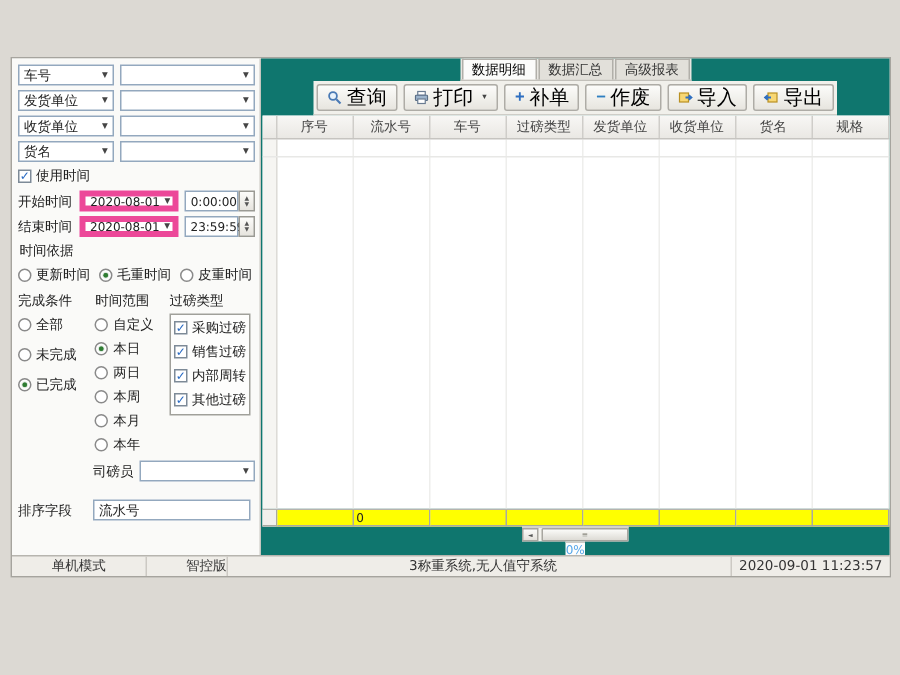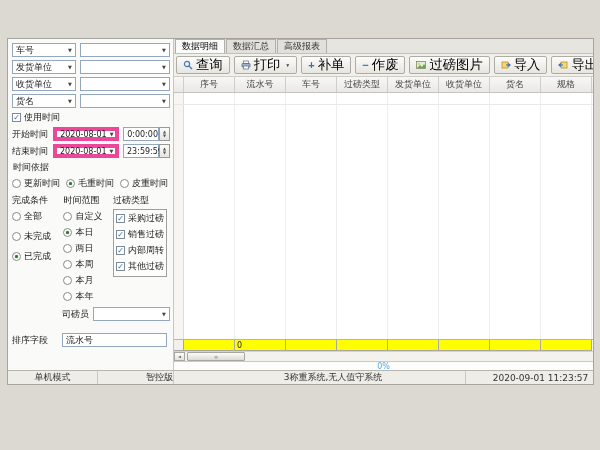--- a/index.html
+++ b/index.html
@@ -40,21 +40,21 @@
             padding-left:3px; justify-content:space-between; }
   .spin { width:11px; height:14px; border:1px solid #9a9a94; background:linear-gradient(#fcfcfa,#e6e4de);
           display:flex; flex-direction:column; align-items:center; justify-content:center;
           font-size:4px; color:#555; line-height:4px; flex:0 0 11px; }
   .cols3 { display:flex; margin-top:4px; }
   .stack > div { display:flex; align-items:center; margin-bottom:3px; }
   .typebox { border:1px solid #a0a09a; background:#fdfdfc; padding:2px 2px 0 2px; }
   .typebox > div { display:flex; align-items:center; margin-bottom:3px; }
 
   
-  .right { flex:1; display:flex; flex-direction:column; min-width:0; background:#0f766e; }
+  .right { flex:1; display:flex; flex-direction:column; min-width:0; background:#0f766e;align-items:center; }
   .subtabs { height:15px; display:flex; align-items:flex-end; background:#e7e5e0;
              border-bottom:1px solid #c2c0ba; padding-left:1px; flex:0 0 15px; }
   .stab { height:14px; display:flex; align-items:center; padding:0 6px; margin-right:1px;
           border:1px solid #b1afa9; border-bottom:none; background:#e2e0da; color:#333; white-space:nowrap; }
   .stab.active { background:#fbfbfa; color:#000; }
   .toolbar { height:23px; flex:0 0 23px; background:#f1f0eb; border-bottom:1px solid #cfcdc7;
              display:flex; align-items:center; gap:4px; padding:0 2px; overflow:hidden; }
   .tbtn { height:18px; display:inline-flex; align-items:center; gap:3px; padding:0 6px;
           background:linear-gradient(#fcfcfa,#e7e5df); border:1px solid #aeaca6; border-radius:2px; white-space:nowrap; }
   .tbtn .ic { display:inline-flex; width:10px; height:10px; align-items:center; justify-content:center; }
@@ -84,21 +84,21 @@
   .sarr { width:11px; height:9px; background:linear-gradient(#fcfcfa,#e4e2dc); border:1px solid #a8a6a0;
           display:flex; align-items:center; justify-content:center; font-size:4px; color:#555; flex:0 0 11px; }
   .thumb { width:58px; height:9px; margin-left:2px; background:linear-gradient(#fbfbf9,#dddbd5);
            border:1px solid #a8a6a0; border-radius:1px; display:flex; align-items:center;
            justify-content:center; font-size:5px; color:#8a887f; }
   .progress { height:9px; flex:0 0 9px; background:#fdfdfc; border-top:1px solid #ccc9c4;
               display:flex; align-items:center; justify-content:center; color:#55a7ea; font-size:8px; }
 
   
   .statusbar { height:14px; flex:0 0 14px; background:#efede8; border-top:1px solid #b7b5af;
-               display:flex; align-items:center; font-size:9px; color:#333;gap:22px; }
+               display:flex; align-items:center; font-size:9px; color:#333; }
   .ssec { height:100%; display:flex; align-items:center; border-right:1px solid #ccc9c3; }
   .s1 { width:90px; justify-content:center; }
   .s2 { width:54px; justify-content:flex-end; }
   .s3 { flex:1; padding-left:5px;justify-content:center; }
   .s4 { width:105px; justify-content:center; border-right:none; }
   svg { display:block; }
 </style>
 </head>
 <body>
 
@@ -322,30 +322,20 @@
             <span class="plus">+</span>
             <span>补单</span>
           </button>
           <button class="tbtn">
             <span class="minus">−</span>
             <span>作废</span>
           </button>
           <button class="tbtn">
             <span class="ic">
               <svg width="10" height="10" viewBox="0 0 10 10">
-                  <rect x="0.5" y="1.5" width="9" height="7" fill="#dff0d8" stroke="#7a8a6a" stroke-width="0.8"></rect>
-                  <circle cx="3" cy="4" r="1" fill="#f5c242"></circle>
-                  <path d="M1 8 L4 5 L6 7 L8 4 L9.5 6 L9.5 8 Z" fill="#6aa84f"></path>
-                </svg>
-            </span>
-            <span>过磅图片</span>
-          </button>
-          <button class="tbtn">
-            <span class="ic">
-              <svg width="10" height="10" viewBox="0 0 10 10">
                   <rect x="1" y="2" width="6" height="6" fill="#f7d774" stroke="#b99022" stroke-width="0.8"></rect>
                   <path d="M5 5 H9 M7.2 3.4 L9 5 L7.2 6.6" stroke="#2f6fc1" stroke-width="1.2" fill="none"></path>
                 </svg>
             </span>
             <span>导入</span>
           </button>
           <button class="tbtn">
             <span class="ic">
               <svg width="10" height="10" viewBox="0 0 10 10">
                   <rect x="3" y="2" width="6" height="6" fill="#f7d774" stroke="#b99022" stroke-width="0.8"></rect>

